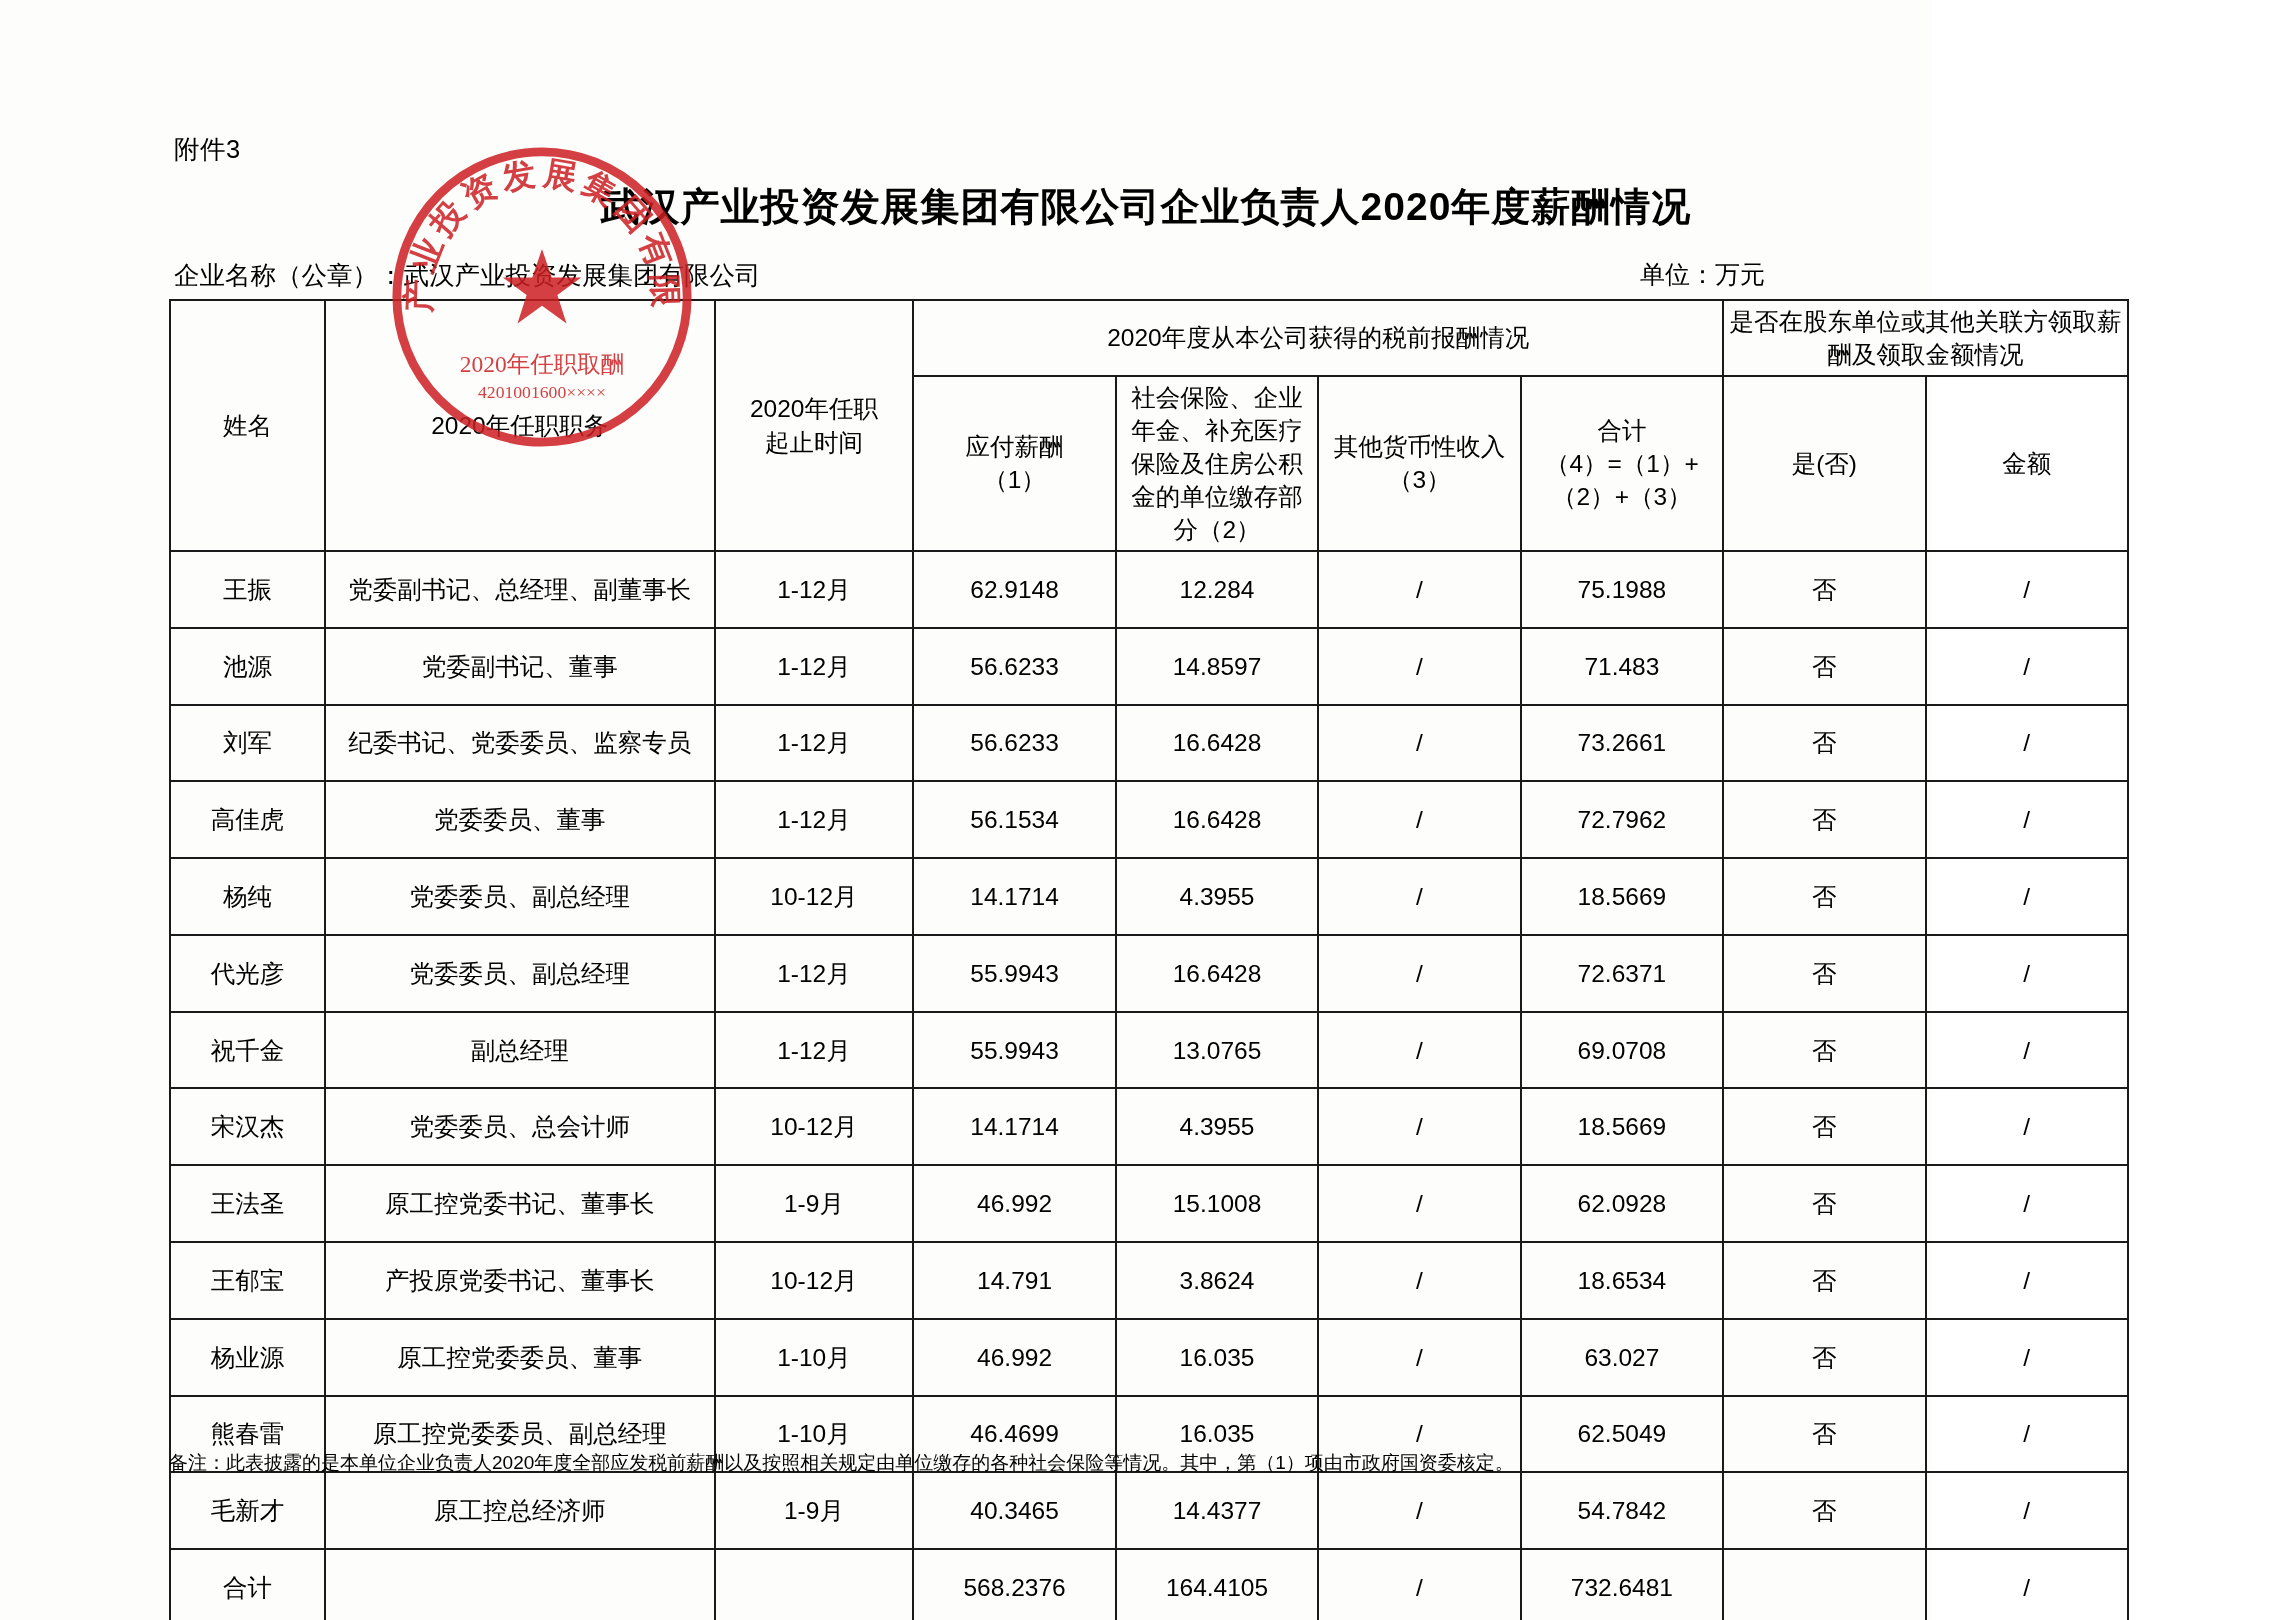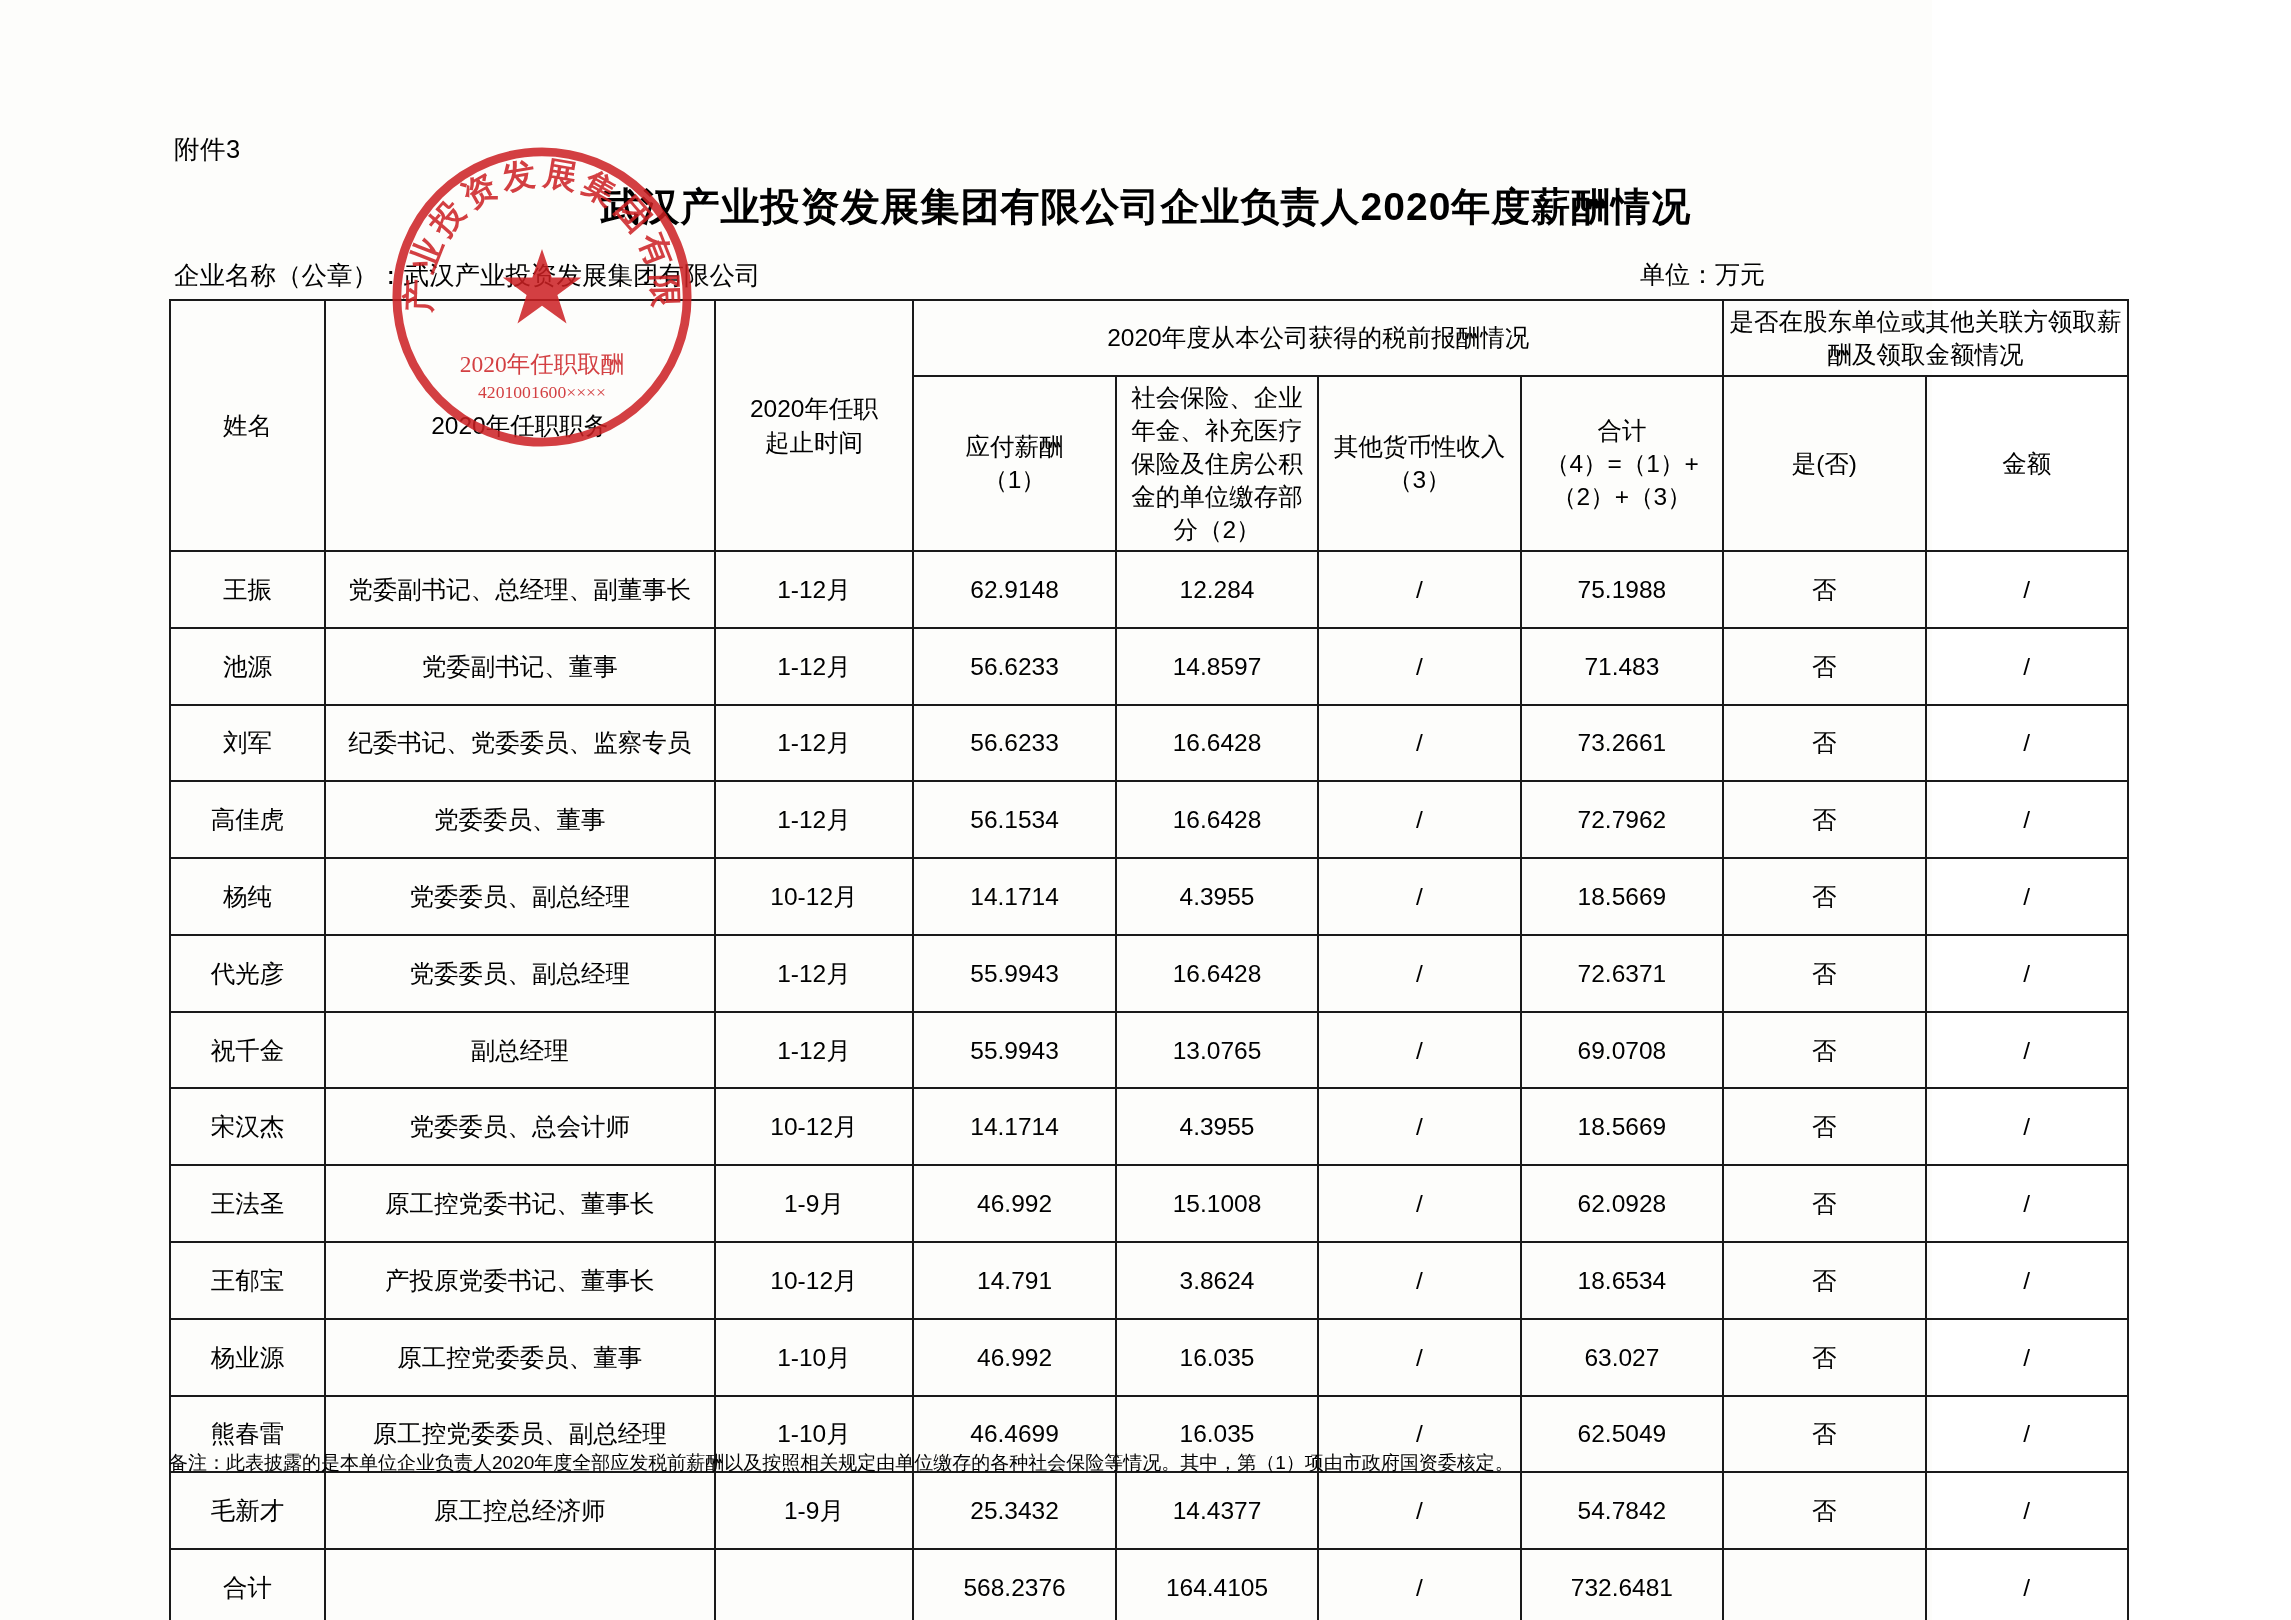--- a/index.html
+++ b/index.html
@@ -279,21 +279,21 @@
         <td class="ins-col">16.035</td>
         <td class="other-col">/</td>
         <td class="total-col">62.5049</td>
         <td class="yn-col">否</td>
         <td class="amt-col">/</td>
       </tr>
       <tr class="data-row">
         <td class="name-col">毛新才</td>
         <td class="post-col">原工控总经济师</td>
         <td class="period-col">1-9月</td>
-        <td class="pay-col">25.3432</td>
+        <td class="pay-col">40.3465</td>
         <td class="ins-col">14.4377</td>
         <td class="other-col">/</td>
         <td class="total-col">54.7842</td>
         <td class="yn-col">否</td>
         <td class="amt-col">/</td>
       </tr>
 
       <tr class="data-row">
         <td class="name-col">合计</td>
         <td class="post-col"></td>

